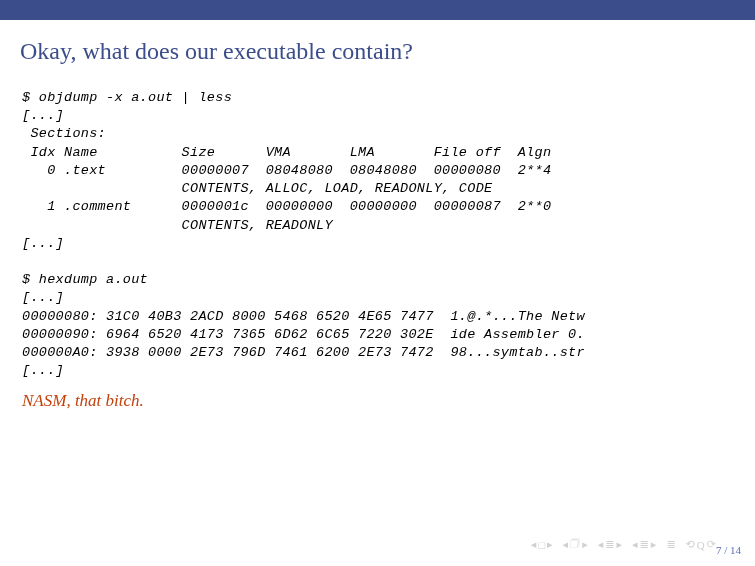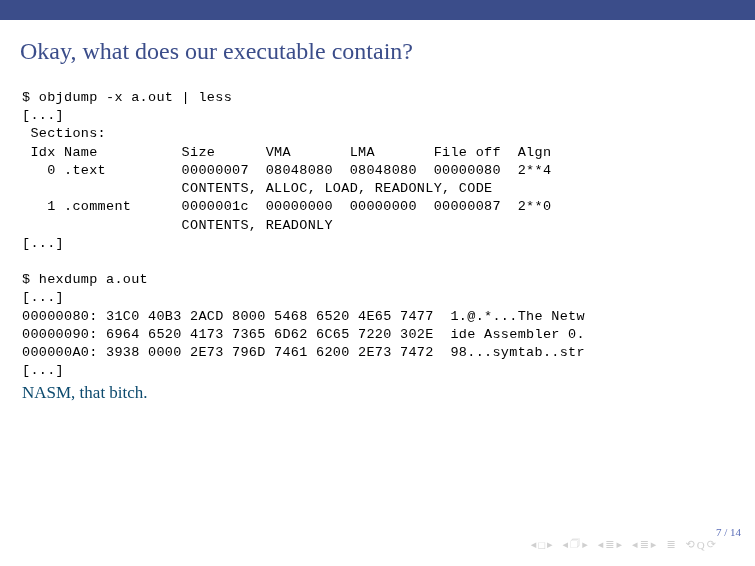--- a/index.html
+++ b/index.html
@@ -20,55 +20,56 @@
       background: #3b4d8a;
     }
     .title {
       color: #3b4d8a;
       font-size: 24px;
       font-weight: normal;
       padding: 18px 21px 0 20px;
     }
     .content {
       padding: 24px 22px 0 22px;
+      font-style: italic;
     }
     .code-block {
       font-family: 'Courier New', Courier, monospace;
       font-size: 13.5px;
       line-height: 1.35;
       white-space: pre;
       color: #000;
       letter-spacing: 0.3px;
     }
     .comment {
       font-family: Georgia, 'Times New Roman', serif;
       font-size: 17px;
-      margin-top: 2px;
-      color: #0c4a6e;
+      margin-top: 10px;
+      color: #c2410c;
     }
     .footer-nav {
       position: absolute;
       bottom: 12px;
       right: 38px;
       display: flex;
       align-items: center;
       gap: 8px;
     }
     .nav-group {
       display: inline-flex;
       align-items: center;
     }
     .nav-icon {
       color: #d0d0d0;
       font-size: 11px;
       padding: 0 1px;
     }
     .page-num {
       position: absolute;
-      bottom: 28px;
+      bottom: 10px;
       right: 14px;
       color: #5a6db8;
       font-size: 11px;
       font-family: Georgia, serif;
     }
   </style>
 </head>
 <body>
 
 <div class="header-bar"></div>

